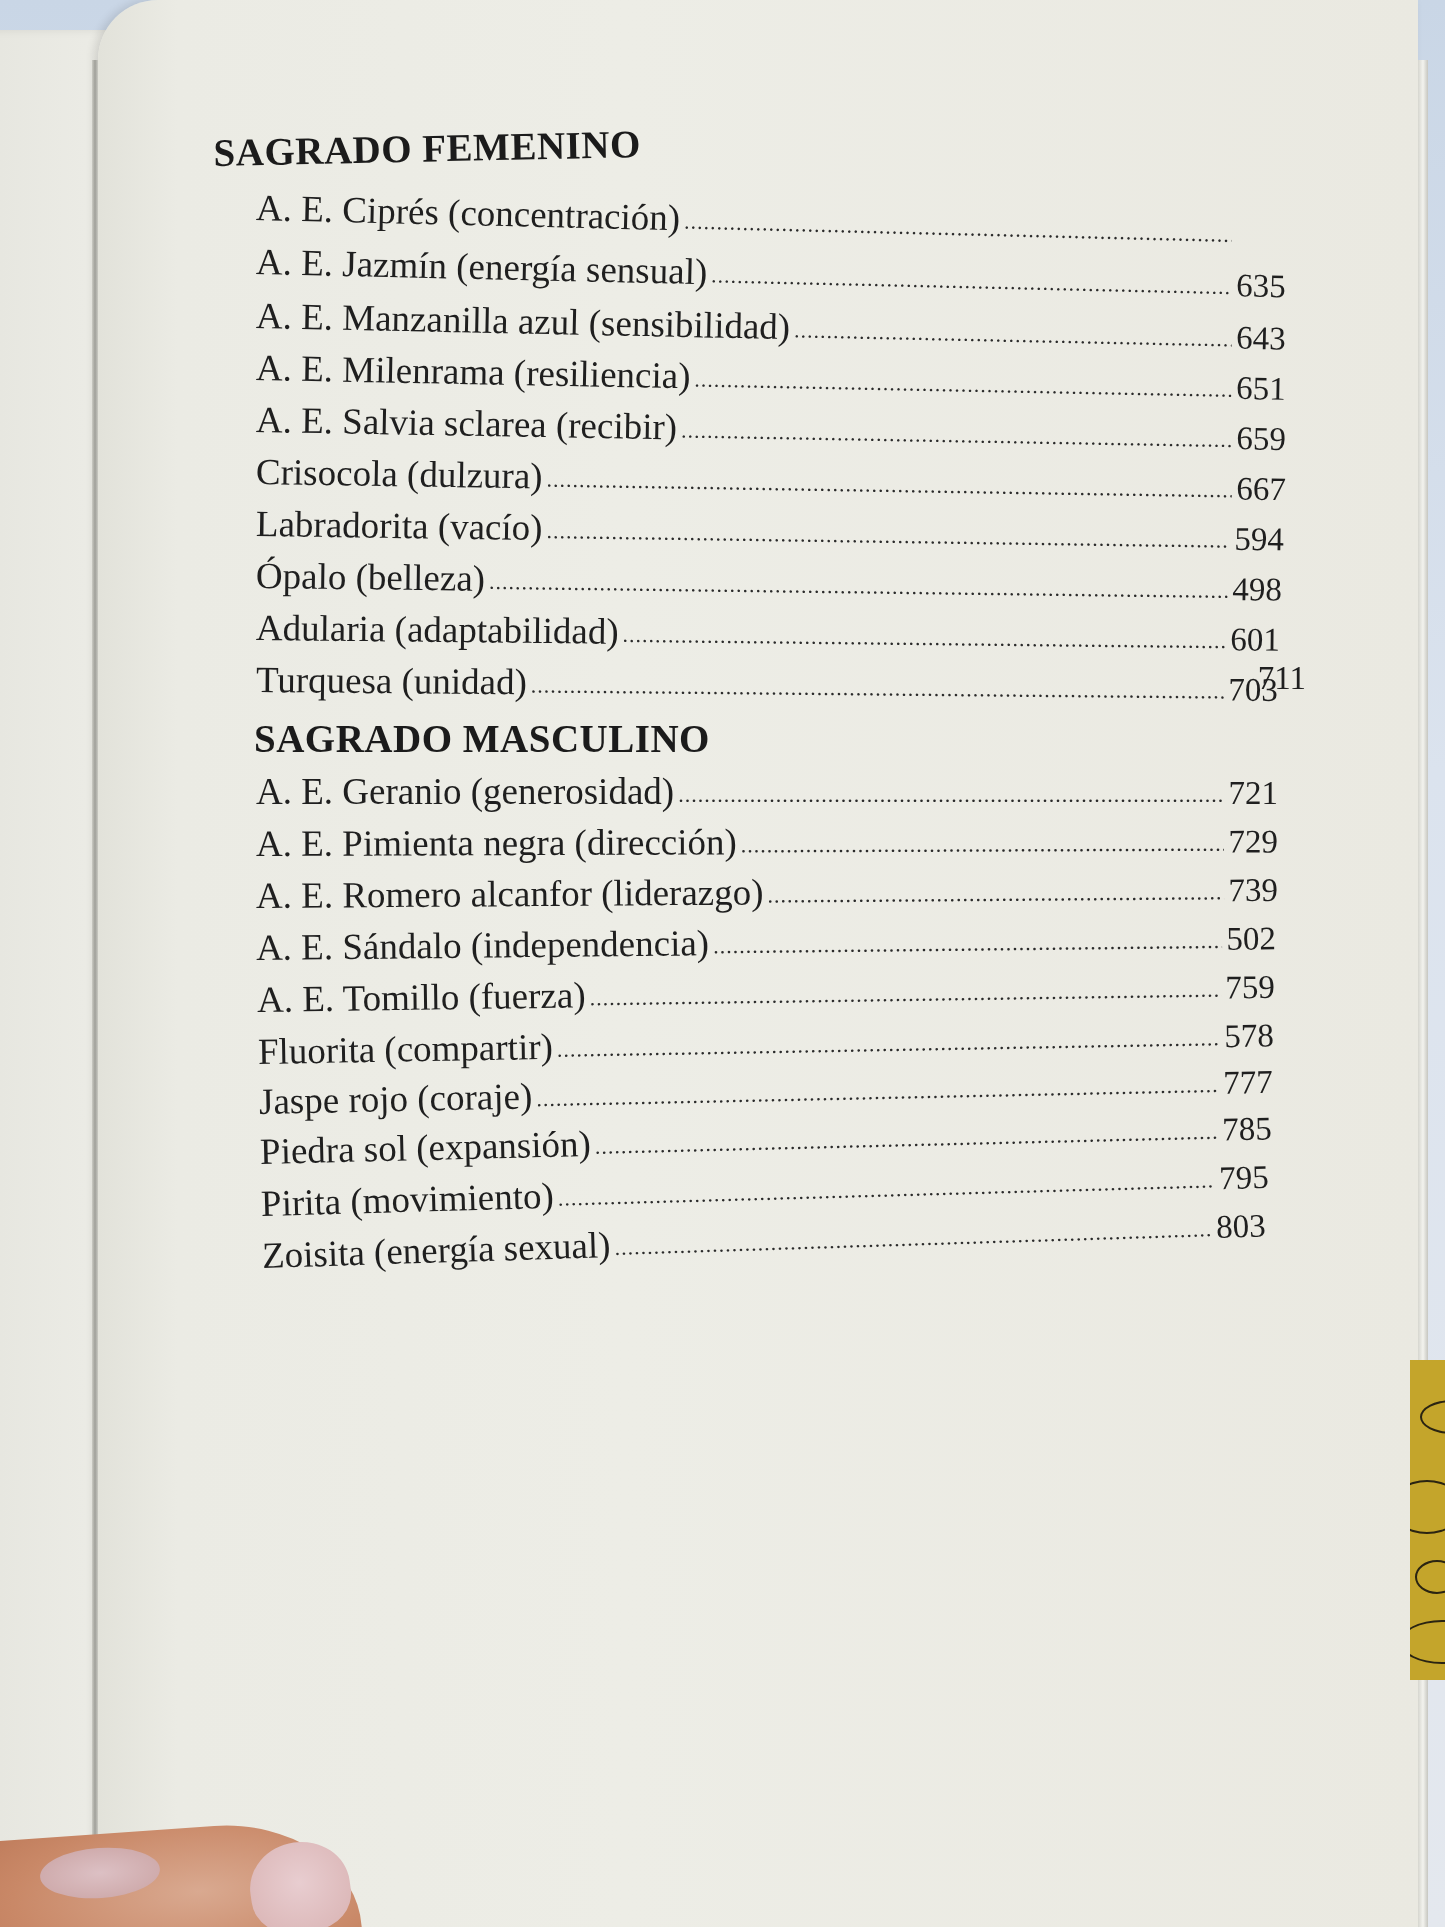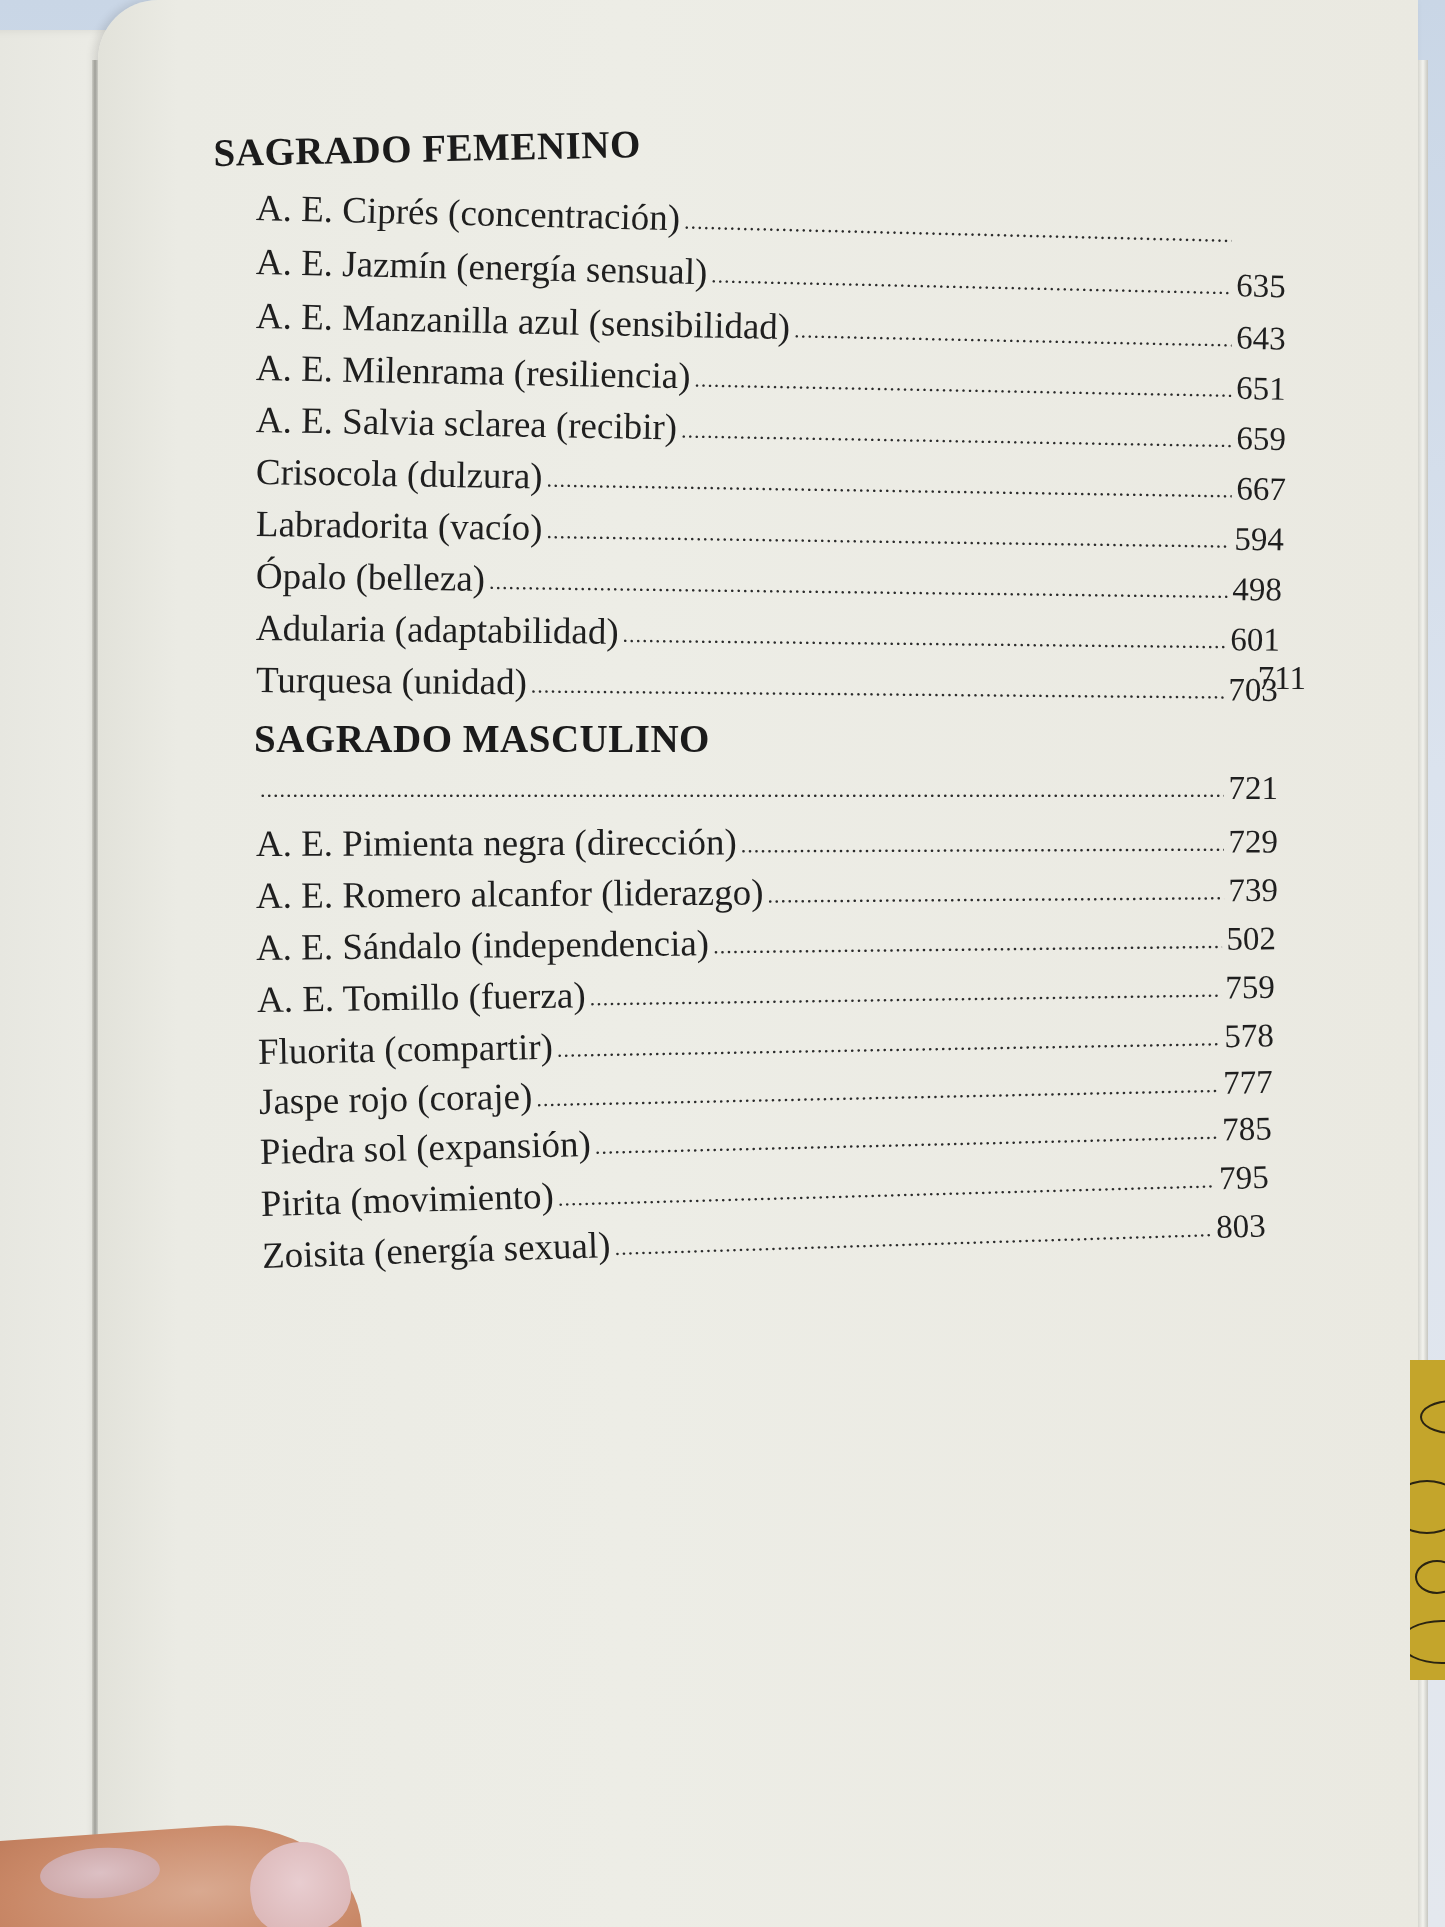--- a/index.html
+++ b/index.html
@@ -210,20 +210,21 @@
     <span class="dots"></span>
     <span class="num">703</span>
   </div>
   <div class="entry" style="left:1224px; top:660px; width:56px;margin-left:32px;">
     <span class="num">711</span>
   </div>
 
   <div class="section-title" style="left:214px; top:716px;margin-left:40px;">SAGRADO MASCULINO</div>
 
   <div class="entry" style="left:256px; top:770px; width:1022px;">
+    <span class="label">A. E. Geranio (generosidad)</span>
     <span class="dots"></span>
     <span class="num">721</span>
   </div>
   <div class="entry" style="left:256px; top:822px; width:1022px; transform:rotate(-0.2deg); transform-origin:left center;">
     <span class="label">A. E. Pimienta negra (dirección)</span>
     <span class="dots"></span>
     <span class="num">729</span>
   </div>
   <div class="entry" style="left:256px; top:874px; width:1022px; transform:rotate(-0.4deg); transform-origin:left center;">
     <span class="label">A. E. Romero alcanfor (liderazgo)</span>

